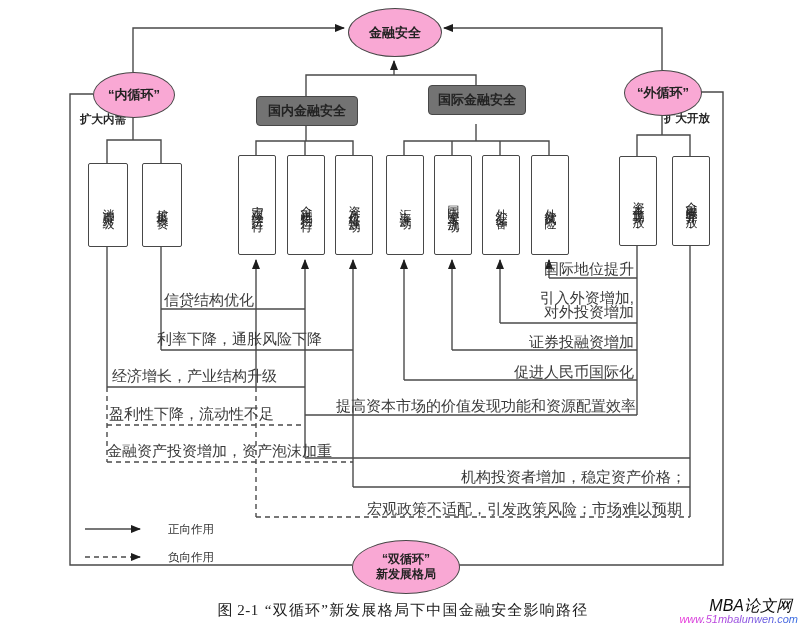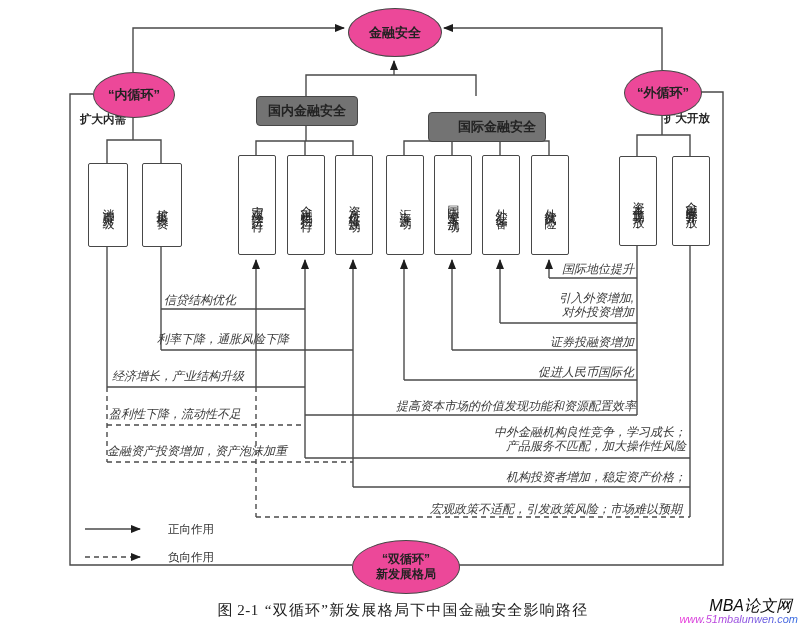--- a/index.html
+++ b/index.html
@@ -1,29 +1,29 @@
 <!DOCTYPE html>
 <html><head>
 <meta charset="utf-8">
 <style>
   html,body{margin:0;padding:0;background:#ffffff;}
   #stage{position:relative;width:806px;height:628px;background:#fff;overflow:hidden;
          font-family:"Liberation Sans","DejaVu Sans",sans-serif;color:#2e2e2e;}
   #wires{position:absolute;left:0;top:0;width:806px;height:628px;}
 
-  .node-ellipse{position:absolute;background:#ec4899;border:1.6px solid #474747;border-radius:50%;
+  .node-ellipse{position:absolute;background:#f9a8d4;border:1.6px solid #474747;border-radius:50%;
     display:flex;align-items:center;justify-content:center;text-align:right;
     font-size:13px;font-weight:600;color:#222;line-height:16px;z-index:3;}
   .node-rect{position:absolute;background:#737373;border:1.6px solid #474747;border-radius:4px;
     display:flex;align-items:center;justify-content:center;font-size:13px;font-weight:600;color:#222;z-index:3;}
   .vbox{position:absolute;background:#fff;border:1.5px solid #474747;border-radius:2px;
     display:flex;align-items:center;justify-content:center;
     writing-mode:vertical-rl;text-orientation:upright;
     font-size:12px;letter-spacing:3px;font-weight:500;color:#252525;z-index:3;}
-  .hlabel{position:absolute;font-size:12px;color:#3a3a3a;white-space:pre-line;line-height:14px;z-index:2;background:transparent;font-style:italic;}
+  .hlabel{position:absolute;font-size:15px;color:#3a3a3a;white-space:pre-line;line-height:14px;z-index:2;background:transparent;}
   .hlabel.r{text-align:right;}
   .branch{position:absolute;font-size:11.5px;font-weight:600;color:#252525;z-index:2;}
   .legend-label{position:absolute;font-size:11.5px;color:#333;z-index:2;}
   #caption{position:absolute;left:0;top:601px;width:806px;text-align:center;
     font-family:"Liberation Serif","DejaVu Serif",serif;font-size:15px;color:#1c1c1c;letter-spacing:1.2px;z-index:2;}
   #caption .figno{font-weight:400;letter-spacing:0.5px;margin-right:6px;margin-top:48px;}
   .wm-name{position:absolute;right:14px;top:596px;font-size:16px;font-weight:400;font-style:italic;color:#0d0d0d;z-index:4;}
   .wm-url{position:absolute;right:8px;top:613px;font-size:11px;font-style:italic;color:#cf39d3;z-index:4;}
   @supports ((-webkit-background-clip:text) or (background-clip:text)){
     .wm-url{background:linear-gradient(90deg,#ef2fd8 0%,#8a4fe0 55%,#2f6be0 100%);
@@ -99,21 +99,21 @@
 
   <div class="node-ellipse" style="left:348px;top:8px;width:92px;height:47px;">金融安全</div>
   <div class="node-ellipse" style="left:93px;top:72px;width:80px;height:44px;">“内循环”</div>
   <div class="node-ellipse" style="left:624px;top:70px;width:76px;height:44px;">“外循环”</div>
   <div class="node-ellipse" style="left:352px;top:540px;width:106px;height:52px;flex-direction:column;font-size:12px;line-height:15px;">
     <span>“双循环”</span>
     <span>新发展格局</span>
   </div>
 
   <div class="node-rect" style="left:256px;top:96px;width:100px;height:28px;">国内金融安全</div>
-  <div class="node-rect" style="left:428px;top:112px;width:96px;height:28px;padding-left:20px;">国际金融安全</div>
+  <div class="node-rect" style="left:428px;top:85px;width:96px;height:28px;">国际金融安全</div>
 
   <div class="branch" style="left:80px;top:112px;">扩大内需</div>
   <div class="branch" style="left:664px;top:111px;">扩大开放</div>
 
   <div class="vbox" style="left:88px;top:163px;width:38px;height:82px;">消费升级</div>
   <div class="vbox" style="left:142px;top:163px;width:38px;height:82px;">扩展投资</div>
   <div class="vbox" style="left:238px;top:155px;width:36px;height:98px;">宏观经济运行</div>
   <div class="vbox" style="left:287px;top:155px;width:36px;height:98px;">金融机构运行</div>
   <div class="vbox" style="left:335px;top:155px;width:36px;height:98px;">资产价格波动</div>
   <div class="vbox" style="left:386px;top:155px;width:36px;height:98px;">汇率波动</div>
@@ -128,22 +128,20 @@
   <div class="hlabel" style="left:112px;top:369px;">经济增长，产业结构升级</div>
   <div class="hlabel" style="left:109px;top:407px;">盈利性下降，流动性不足</div>
   <div class="hlabel" style="left:107px;top:444px;">金融资产投资增加，资产泡沫加重</div>
 
   <div class="hlabel r" style="right:172px;top:262px;">国际地位提升</div>
   <div class="hlabel r" style="right:172px;top:291px;">引入外资增加,
 对外投资增加</div>
   <div class="hlabel r" style="right:172px;top:335px;">证券投融资增加</div>
   <div class="hlabel r" style="right:172px;top:365px;">促进人民币国际化</div>
   <div class="hlabel r" style="right:170px;top:399px;">提高资本市场的价值发现功能和资源配置效率</div>
-  <div class="hlabel r" style="right:120px;top:425px;">中外金融机构良性竞争，学习成长；
-产品服务不匹配，加大操作性风险</div>
   <div class="hlabel r" style="right:120px;top:470px;margin-left:28px;">机构投资者增加，稳定资产价格；</div>
   <div class="hlabel r" style="right:124px;top:502px;">宏观政策不适配，引发政策风险；市场难以预期</div>
 
   <div class="legend-label" style="left:168px;top:522px;">正向作用</div>
   <div class="legend-label" style="left:168px;top:550px;">负向作用</div>
 
   <div id="caption">
     <span class="figno">图 2-1</span><span>“双循环”新发展格局下中国金融安全影响路径</span>
   </div>
 

